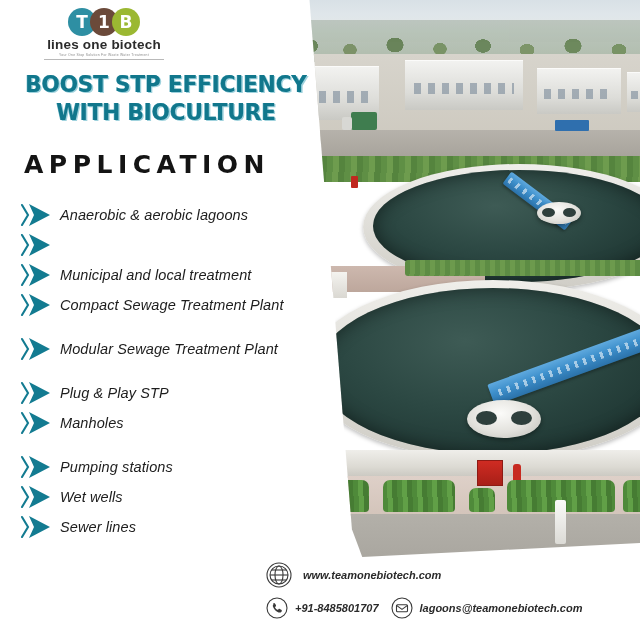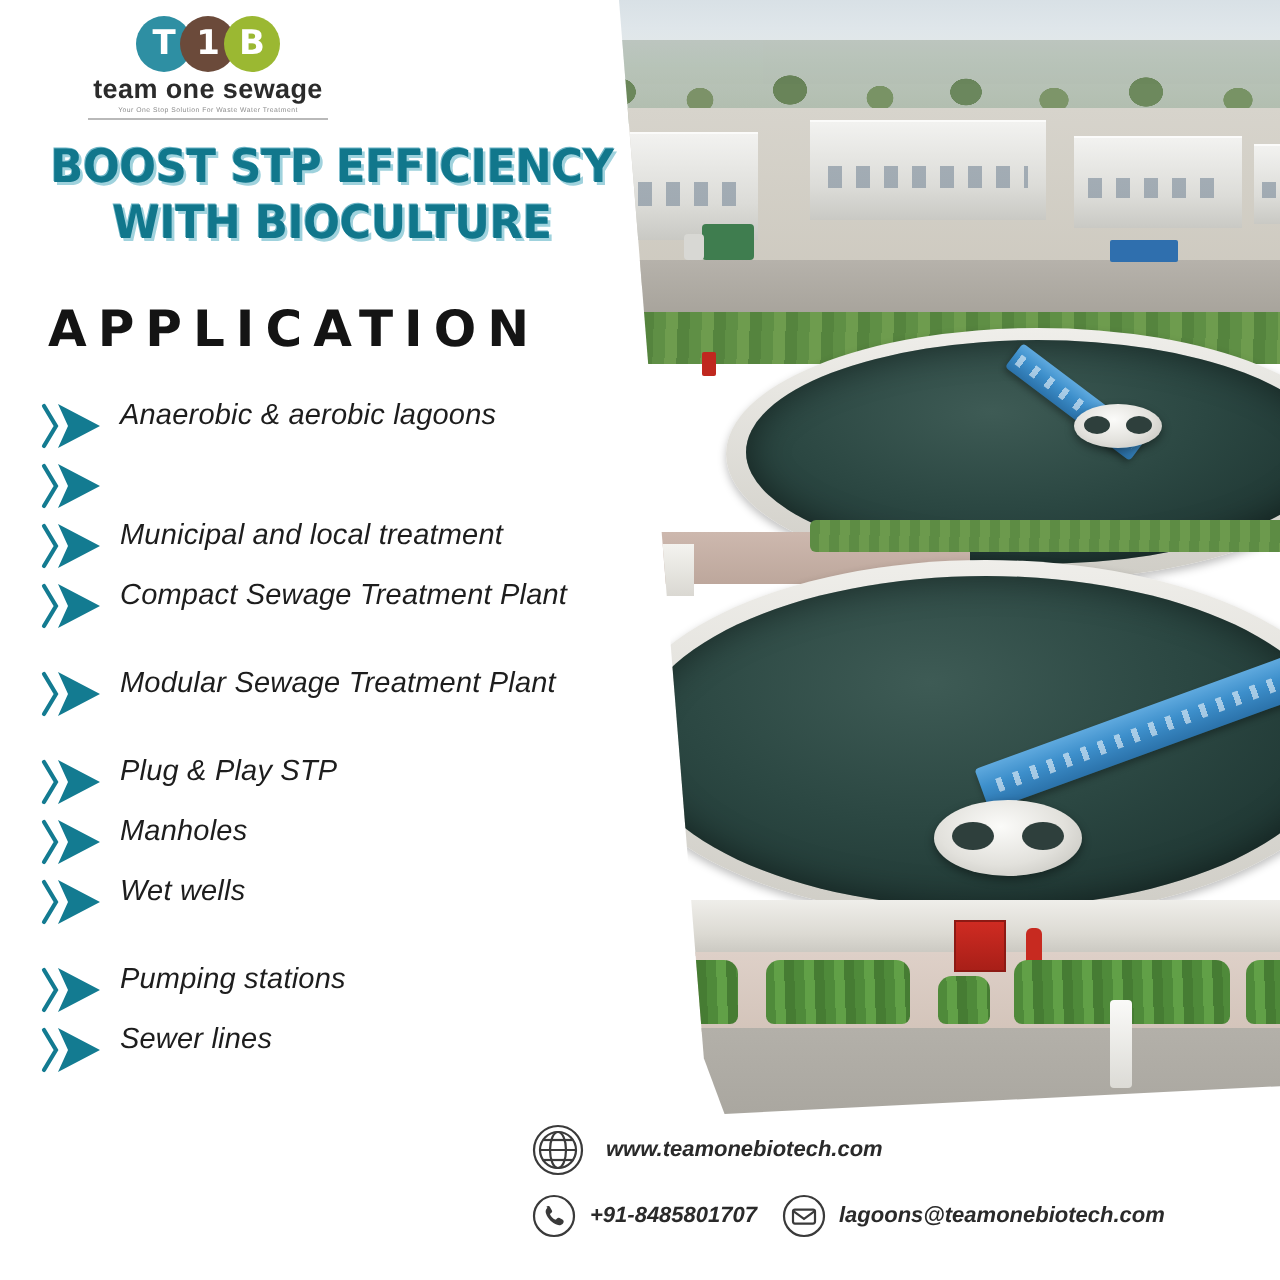--- a/index.html
+++ b/index.html
@@ -256,21 +256,21 @@
     font-family: "DejaVu Sans", sans-serif;
     font-weight: bold;
     font-size: 25px;
     letter-spacing: 5.5px;
     color: #141414;
   }
 
   
   #bullet-list { position: absolute; left: 20px; top: 200px; width: 320px; }
   .bullet-item {
-    display: flex; align-items: flex-start;
+    display: flex; align-items: center;
     height: 30px;
   }
   .bullet-item.gap-before { margin-top: 14px; }
   .arrow-icon {
     position: relative;
     width: 40px; height: 26px;
     flex: 0 0 40px;
   }
   .arrow-icon svg { display: block; }
   .bullet-text {
@@ -353,21 +353,21 @@
       <div class="post"></div>
     </div>
   </div>
 
   <div id="logo">
     <div id="logo-circles">
       <span class="logo-circle" id="lc-t" style="background: rgb(46, 143, 163);">T</span>
       <span class="logo-circle" id="lc-1" style="background: rgb(107, 74, 58);">1</span>
       <span class="logo-circle" id="lc-b" style="background: rgb(155, 184, 50);">B</span>
     </div>
-    <div id="logo-name">team one sewage</div>
+    <div id="logo-name">lines one biotech</div>
     <div id="logo-tag">Your One Stop Solution For Waste Water Treatment</div>
   </div>
 
   <div id="headline" style="color: rgb(17, 119, 140);">
     <div>BOOST STP EFFICIENCY</div>
     <div>WITH BIOCULTURE</div>
   </div>
 
   <div id="app-title">APPLICATION</div>
 
@@ -427,37 +427,37 @@
       </div>
       <div class="bullet-item">
         <span class="arrow-icon">
           <svg viewBox="0 0 40 26" width="40" height="26">
             <path d="M2 3 L8 13 L2 23" fill="none" stroke="#137b91" stroke-width="2.1" stroke-linecap="round"></path>
             <path d="M9 2 L30 13 L9 24 L14 13 Z" fill="#137b91"></path>
           </svg>
         </span>
         <span class="bullet-text">Manholes</span>
       </div>
+      <div class="bullet-item gap-before">
+        <span class="arrow-icon">
+          <svg viewBox="0 0 40 26" width="40" height="26">
+            <path d="M2 3 L8 13 L2 23" fill="none" stroke="#137b91" stroke-width="2.1" stroke-linecap="round"></path>
+            <path d="M9 2 L30 13 L9 24 L14 13 Z" fill="#137b91"></path>
+          </svg>
+        </span>
+        <span class="bullet-text">Pumping stations</span>
+      </div>
       <div class="bullet-item">
         <span class="arrow-icon">
           <svg viewBox="0 0 40 26" width="40" height="26">
             <path d="M2 3 L8 13 L2 23" fill="none" stroke="#137b91" stroke-width="2.1" stroke-linecap="round"></path>
             <path d="M9 2 L30 13 L9 24 L14 13 Z" fill="#137b91"></path>
           </svg>
         </span>
         <span class="bullet-text">Wet wells</span>
-      </div>
-      <div class="bullet-item gap-before">
-        <span class="arrow-icon">
-          <svg viewBox="0 0 40 26" width="40" height="26">
-            <path d="M2 3 L8 13 L2 23" fill="none" stroke="#137b91" stroke-width="2.1" stroke-linecap="round"></path>
-            <path d="M9 2 L30 13 L9 24 L14 13 Z" fill="#137b91"></path>
-          </svg>
-        </span>
-        <span class="bullet-text">Pumping stations</span>
       </div>
       <div class="bullet-item">
         <span class="arrow-icon">
           <svg viewBox="0 0 40 26" width="40" height="26">
             <path d="M2 3 L8 13 L2 23" fill="none" stroke="#137b91" stroke-width="2.1" stroke-linecap="round"></path>
             <path d="M9 2 L30 13 L9 24 L14 13 Z" fill="#137b91"></path>
           </svg>
         </span>
         <span class="bullet-text">Sewer lines</span>
       </div>

